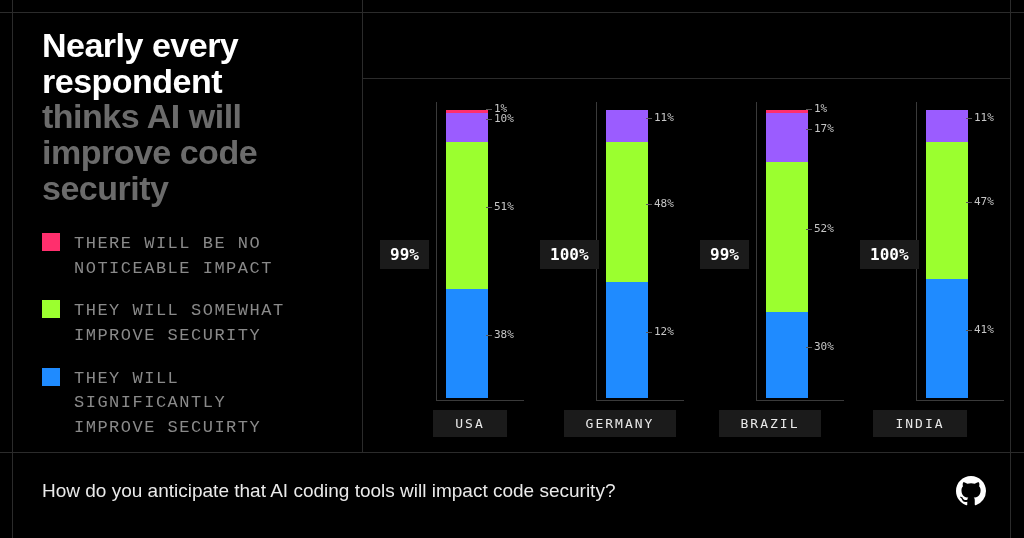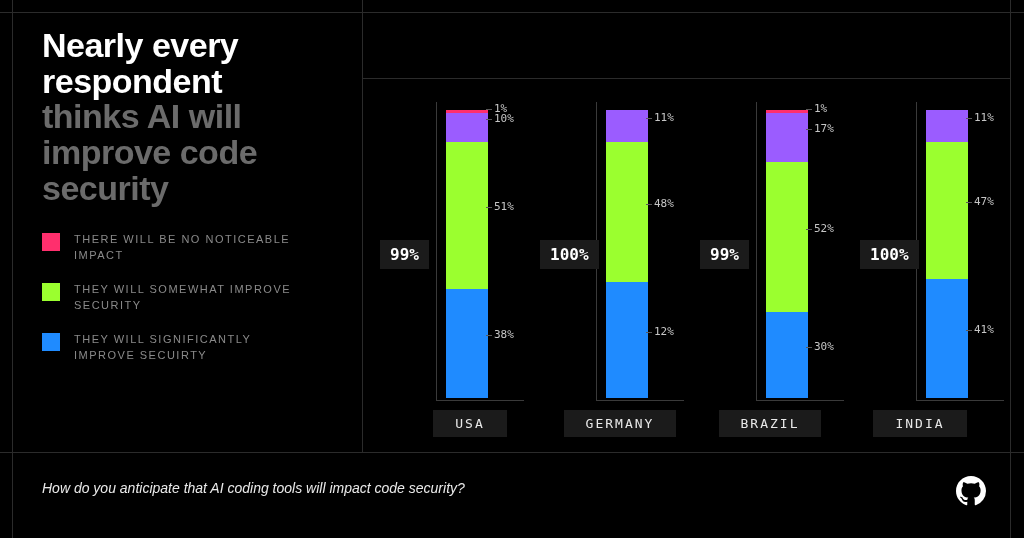--- a/index.html
+++ b/index.html
@@ -15,21 +15,21 @@
   .headline { position: absolute; left: 42px; top: 28px; width: 300px; font-weight: 800; font-size: 34px; line-height: 1.05; letter-spacing: -0.5px; }
   .headline .muted { color: #6b6b6b; display: block; font-weight: 800; }
 
   .legend { position: absolute; left: 42px; top: 232px; width: 290px; }
   .legend-item { display: flex; align-items: flex-start; gap: 14px; margin-bottom: 18px; }
   .swatch { width: 18px; height: 18px; flex: 0 0 18px; margin-top: 1px; }
   .sw-pink   { background: #ff2f6d; }
   .sw-purple { background: #9b5cff; }
   .sw-green  { background: #9bff2f; }
   .sw-blue   { background: #1f8bff; }
-  .legend-label { font-family: Liberation Sans, sans-serif; font-size: 11px; letter-spacing: 1.5px; line-height: 1.45; color: #8a8a8a; text-transform: uppercase; max-width: 220px; }
+  .legend-label { font-family: Liberation Mono, monospace; font-size: 17px; letter-spacing: 1.5px; line-height: 1.45; color: #8a8a8a; text-transform: uppercase; max-width: 220px; }
 
   .chart-title { position: absolute; left: 380px; top: 24px; width: 600px; font-family: "Menlo","Consolas",monospace; font-size: 16px; letter-spacing: 2px; line-height: 1.35; color: #e8e8e8; }
   .chart-hr { position: absolute; left: 363px; top: 78px; width: 647px; height: 1px; background: #2b2b2b; }
 
   .bars { position: absolute; left: 380px; top: 102px; width: 630px; height: 300px; display: flex; justify-content: space-between; }
   .bar-group { position: relative; width: 150px; height: 300px; }
   .axis-l { position: absolute; left: 56px; top: 0; width: 1px; height: 298px; background: #3a3a3a; }
   .axis-b { position: absolute; left: 56px; top: 298px; width: 88px; height: 1px; background: #3a3a3a; }
   .bar { position: absolute; left: 66px; bottom: 4px; width: 42px; height: 288px; display: flex; flex-direction: column; }
   .seg { width: 100%; }
@@ -39,21 +39,21 @@
   .seg-blue   { background: #1f8bff; }
   .val-lbls { position: absolute; left: 114px; top: 0; width: 56px; height: 292px; }
   .val-lbl { position: absolute; font-family: "Menlo","Consolas",monospace; font-size: 11px; color: #c6c6c6; white-space: nowrap; }
   .val-lbl::before { content: ""; position: absolute; left: -8px; top: 50%; width: 6px; height: 1px; background: #5a5a5a; }
   .total-badge { position: absolute; top: 138px; left: 0; background: #1b1b1b; color: #fff; font-family: "Menlo","Consolas",monospace; font-weight: 700; font-size: 16px; padding: 5px 10px; }
 
   .cat-labels { position: absolute; left: 380px; top: 410px; width: 630px; display: flex; justify-content: center; }
   .cat-label { width: 150px; text-align: center; }
   .cat-label span { display: inline-block; background: #1b1b1b; color: #e8e8e8; font-family: "Menlo","Consolas",monospace; font-size: 13px; letter-spacing: 2px; padding: 6px 22px; }
 
-  .footer-q { position: absolute; left: 42px; top: 480px; font-size: 14px; color: #eaeaea; font-style: italic; }
+  .footer-q { position: absolute; left: 42px; top: 480px; font-size: 19px; color: #eaeaea; }
   .gh-logo { position: absolute; right: 38px; top: 476px; width: 30px; height: 30px; }
   .gh-logo svg { width: 30px; height: 30px; fill: #fff; }
 </style>
 </head>
 <body>
 
 <div class="frame">
   <div class="grid-line gl-top"></div>
   <div class="grid-line gl-bot"></div>
   <div class="grid-line gl-left"></div>

